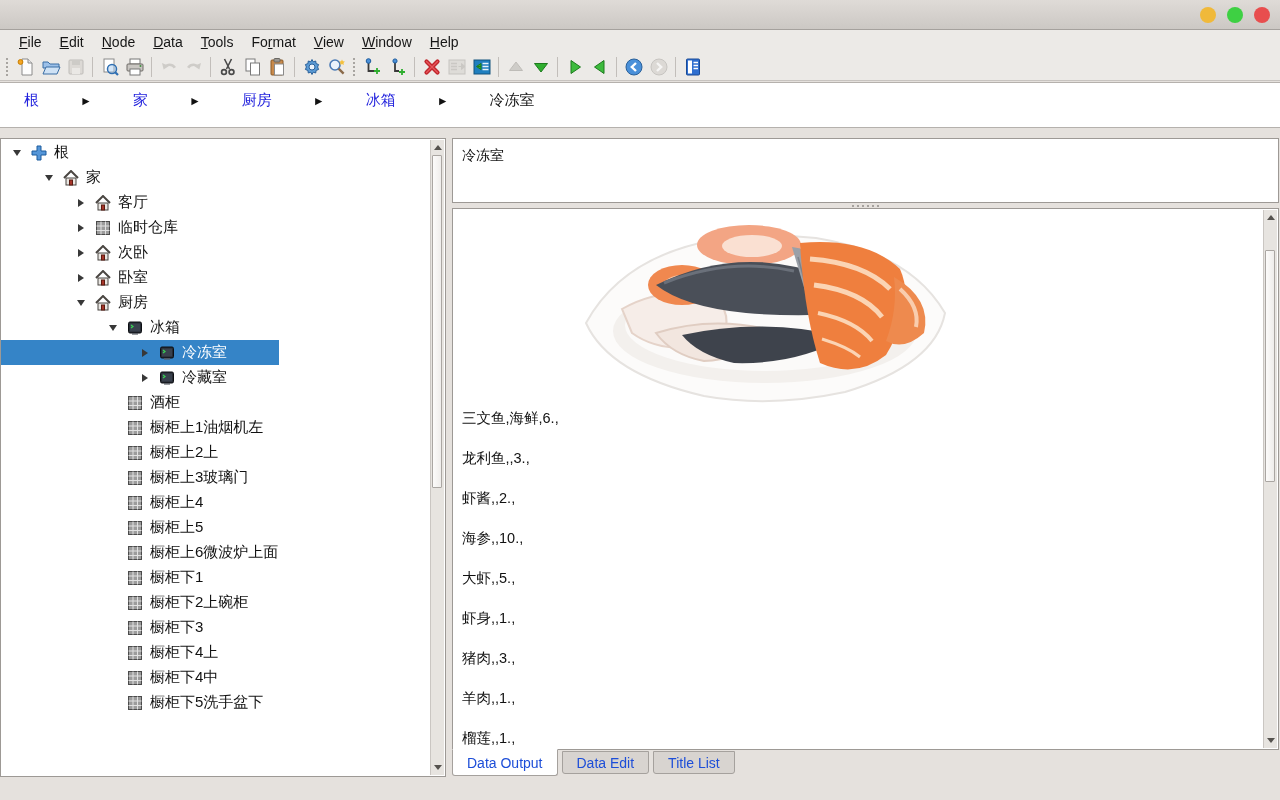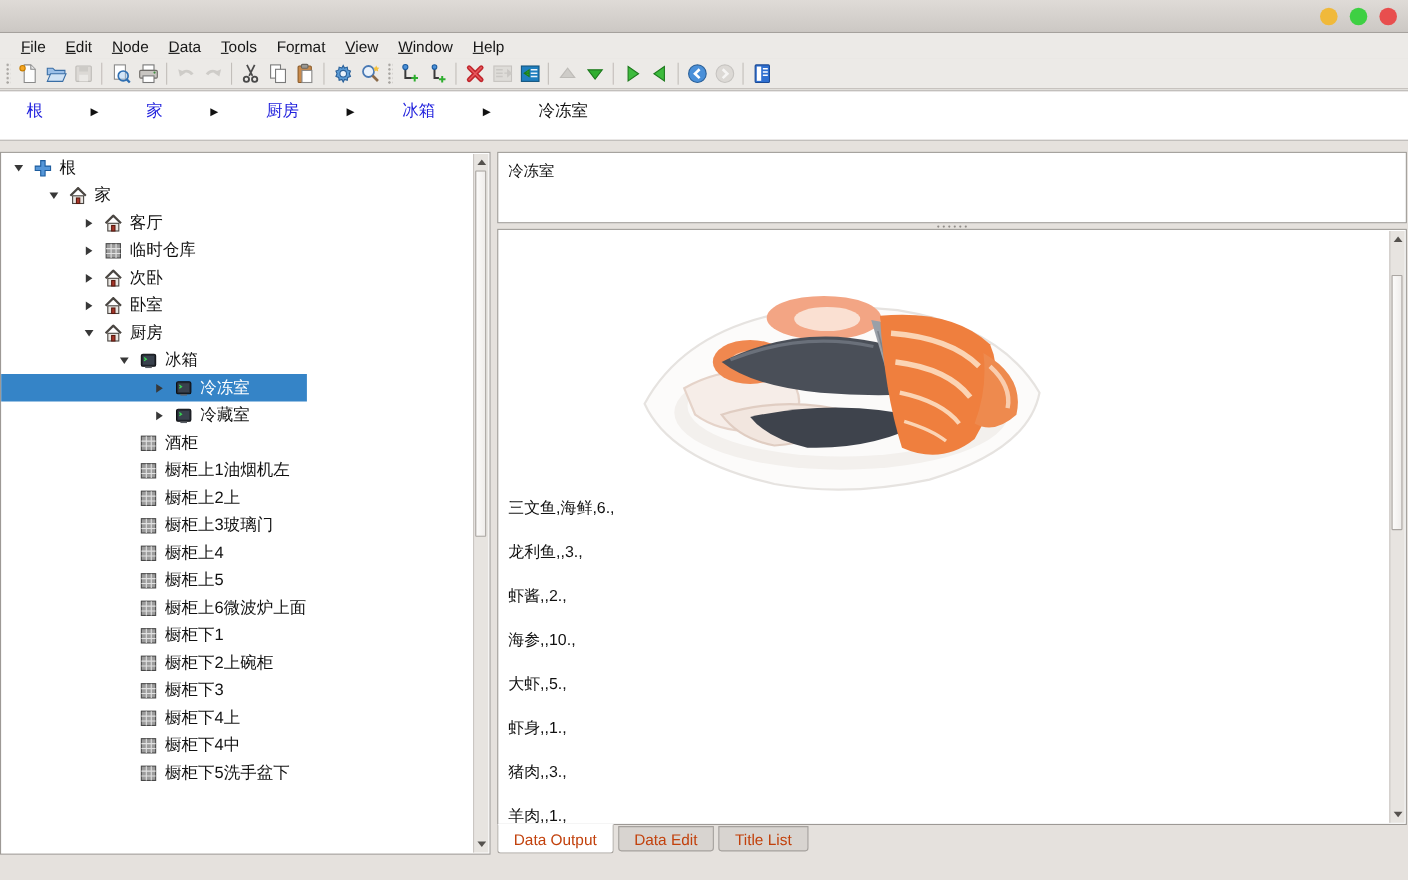--- a/index.html
+++ b/index.html
@@ -61,28 +61,28 @@
     border:1px solid #aaa6a2;border-radius:1px;box-sizing:border-box;}
 
   
   .title-box{position:absolute;left:452px;top:138px;width:827px;height:65px;background:#fff;
     border:1px solid #9d9995;box-sizing:border-box;font-size:14px;color:#111;padding:8px 9px;}
   .splitter-h{position:absolute;left:452px;top:203px;width:827px;height:5px;display:flex;
     align-items:center;justify-content:center;gap:3px;}
   .splitter-h i{width:2px;height:2px;background:#8f8b87;border-radius:50%;}
   .output-panel{position:absolute;left:452px;top:208px;width:827px;height:542px;background:#fff;
     border:1px solid #9d9995;box-sizing:border-box;overflow:hidden;}
-  .output-content{position:absolute;left:0;top:0;right:15px;bottom:0;overflow:hidden;margin-top:44px;}
+  .output-content{position:absolute;left:0;top:0;right:15px;bottom:0;overflow:hidden;}
   .food-image{position:absolute;left:111px;top:4px;}
   .output-lines{position:absolute;left:9px;top:200px;font-size:14.5px;color:#111;}
   .output-lines p{margin:0 0 22px 0;line-height:18px;}
 
   
   .tabbar{position:absolute;left:452px;top:750px;height:28px;display:flex;align-items:flex-start;}
-  .tab{font-size:14px;color:#c2410c;padding:0 14px;display:flex;align-items:center;
+  .tab{font-size:14px;color:#1d4ed8;padding:0 14px;display:flex;align-items:center;
     border:1px solid #a5a19d;background:#d8d4d0;margin-right:4px;border-radius:0 0 3px 3px;
     height:23px;margin-top:1px;box-sizing:border-box;cursor:default;}
   .tab.active{background:#fff;height:27px;margin-top:-1px;border-top:1px solid #fff;}
 </style>
 </head>
 <body>
 
 <div class="titlebar">
   <div class="win-controls" id="win-controls">
       <div class="win-btn" style="background: rgb(240, 185, 58);"></div>

